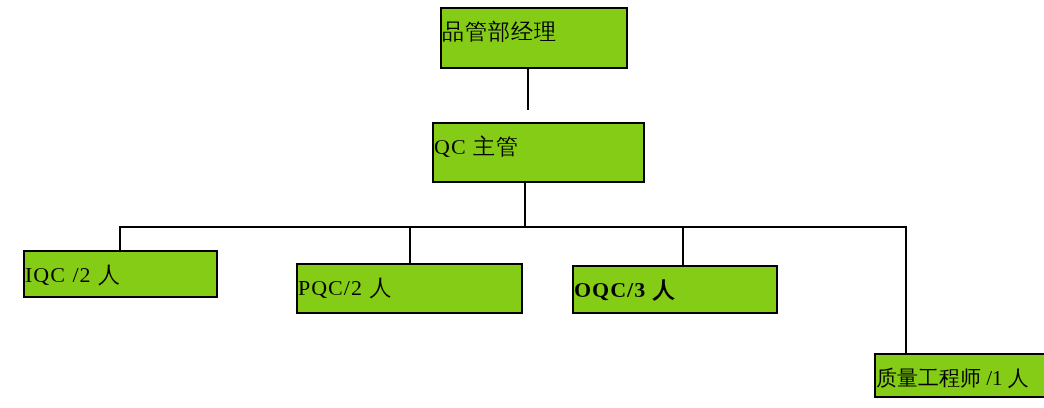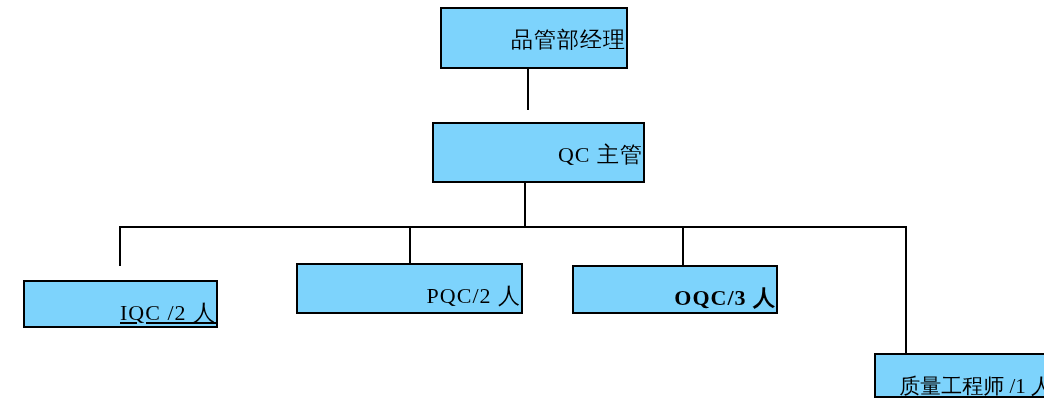--- a/index.html
+++ b/index.html
@@ -9,31 +9,31 @@
     width: 1044px;
     height: 408px;
     background: #ffffff;
     font-family: "Liberation Serif", "DejaVu Serif", serif;
     color: #000000;
     overflow: hidden;
   }
   .node {
     position: absolute;
     border: 2px solid #000000;
-    background: #7dd3fc;
-    text-align: right;
+    background: #84cc16;
+    text-align: left;
     font-size: 22px;
     line-height: 26px;
-    padding-top: 18px;
+    padding-top: 10px;
     letter-spacing: 1px;
     white-space: nowrap;
   }
   .node-manager    { left: 440px; top: 7px;   width: 188px; height: 62px; }
   .node-supervisor { left: 432px; top: 122px; width: 213px; height: 61px; }
-  .node-iqc        { left: 23px;  top: 280px; width: 195px; height: 48px; text-decoration: underline; }
+  .node-iqc        { left: 23px;  top: 250px; width: 195px; height: 48px; }
   .node-pqc        { left: 296px; top: 263px; width: 227px; height: 51px; }
   .node-oqc        { left: 572px; top: 265px; width: 206px; height: 49px; font-weight: bold; }
   .node-engineer   { left: 838px; top: 353px; width: 180px; height: 45px; font-size: 21px; letter-spacing: 0; margin-left: 36px; }
   .line { position: absolute; background: #000000; }
   .vline { width: 2px; }
   .hline { height: 2px; }
   .v-manager-supervisor { left: 527px; top: 69px;  height: 41px; }
   .v-supervisor-branch  { left: 524px; top: 171px; height: 55px; }
   .h-branch             { left: 119px; top: 226px; width: 788px; }
   .v-branch-iqc         { left: 119px; top: 226px; height: 40px; }

